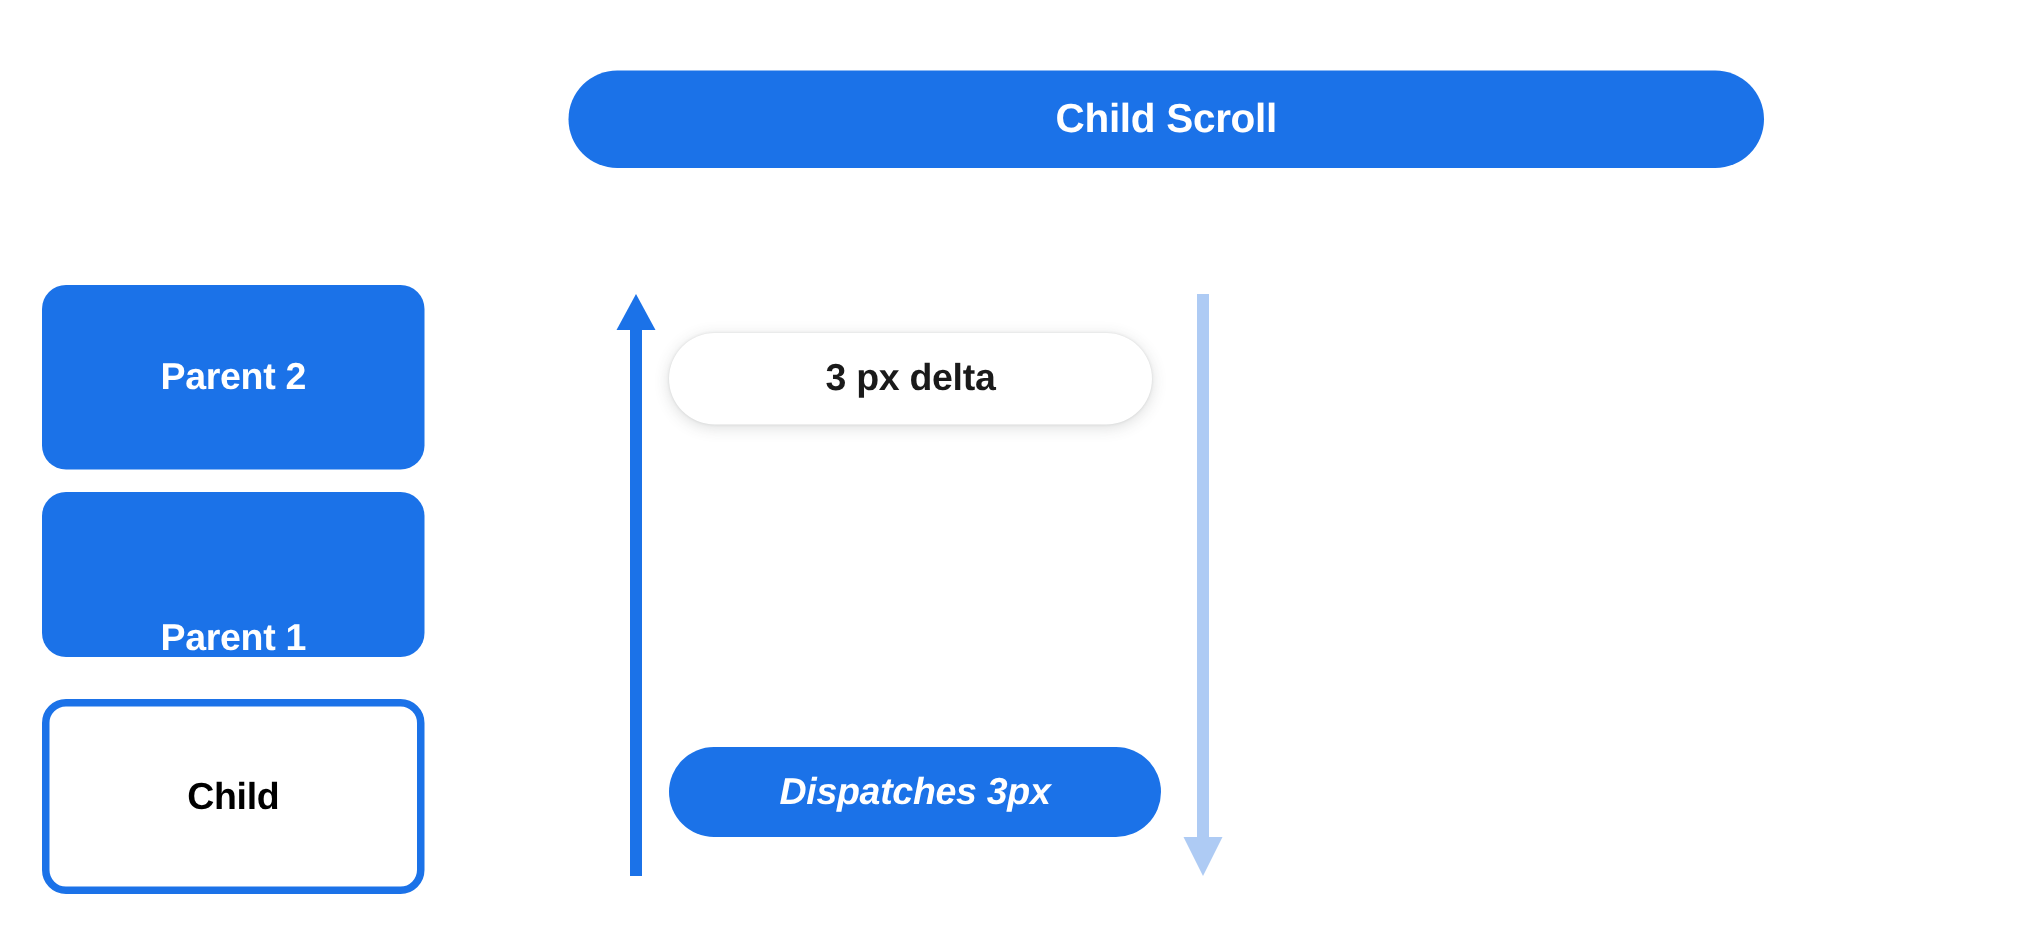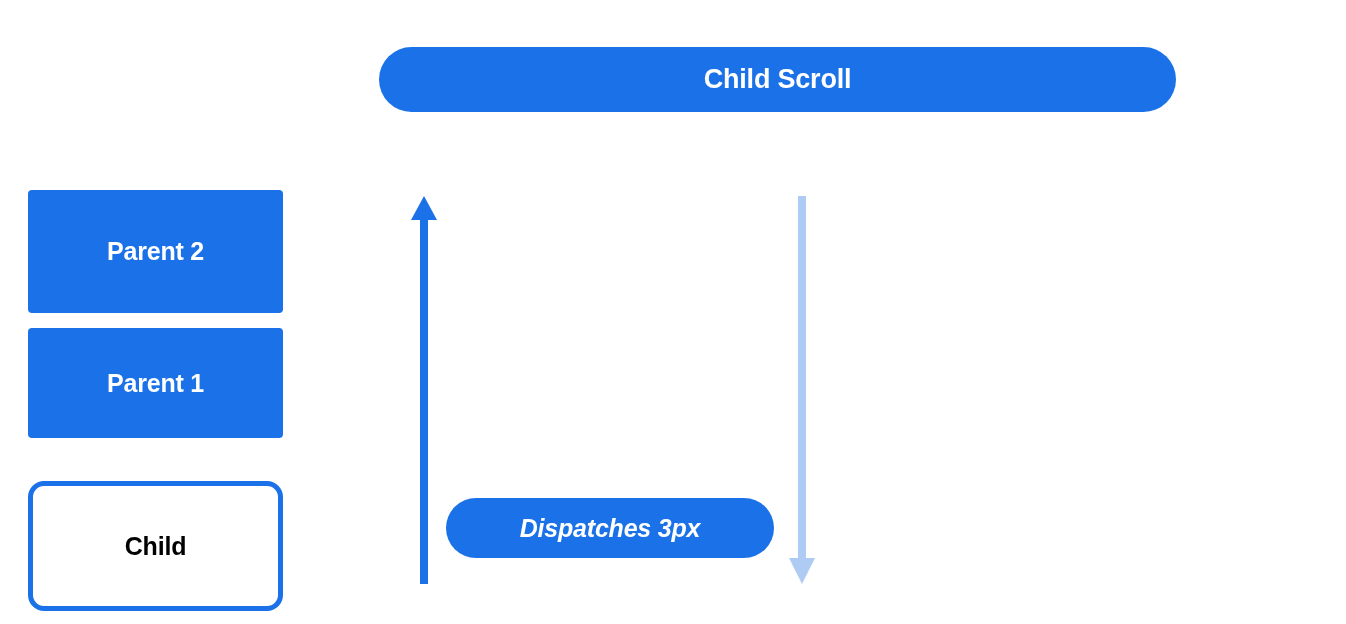--- a/index.html
+++ b/index.html
@@ -52,33 +52,33 @@
     box-sizing: border-box;
   }
   .stack-box .stack-label {
     font-size: 25px;
     font-weight: bold;
     letter-spacing: -0.2px;
     line-height: 1;
   }
   .box-filled {
     background: #1b72e8;
-    border-radius: 4px;
+    border-radius: 16px;
   }
   .box-filled .stack-label { color: #ffffff; }
   .box-outlined {
     background: #ffffff;
     border: 5px solid #1b72e8;
     border-radius: 16px;
   }
   .box-outlined .stack-label { color: #000000; }
 
   #box-parent2 { top: 190px; height: 123px; }
-  #box-parent1 { top: 328px; height: 110px; }
-  #box-child   { top: 481px; height: 130px; }
+  #box-parent1 { top: 328px; height: 110px; align-items: flex-end; }
+  #box-child   { top: 466px; height: 130px; }
 
   
   .arrow {
     position: absolute;
   }
 
   
   #arrow-up {
     left: 409px;
     top: 194px;
@@ -154,18 +154,21 @@
   <svg id="arrow-up" class="arrow" viewBox="0 0 30 392" aria-hidden="true">
     <polygon points="15,2 28,26 2,26" fill="#1b72e8"></polygon>
     <rect x="11" y="22" width="8" height="368" fill="#1b72e8"></rect>
   </svg>
 
   <svg id="arrow-down" class="arrow" viewBox="0 0 30 390" aria-hidden="true">
     <rect x="11" y="0" width="8" height="366" fill="#aecbf4"></rect>
     <polygon points="15,388 2,362 28,362" fill="#aecbf4"></polygon>
   </svg>
 
+  <div id="pill-delta" class="pill">
+    <span class="pill-label">3 px delta</span>
+  </div>
 
   <div id="pill-dispatch" class="pill">
     <span class="pill-label">Dispatches 3px</span>
   </div>
 
 </div>
 
 </body></html>

